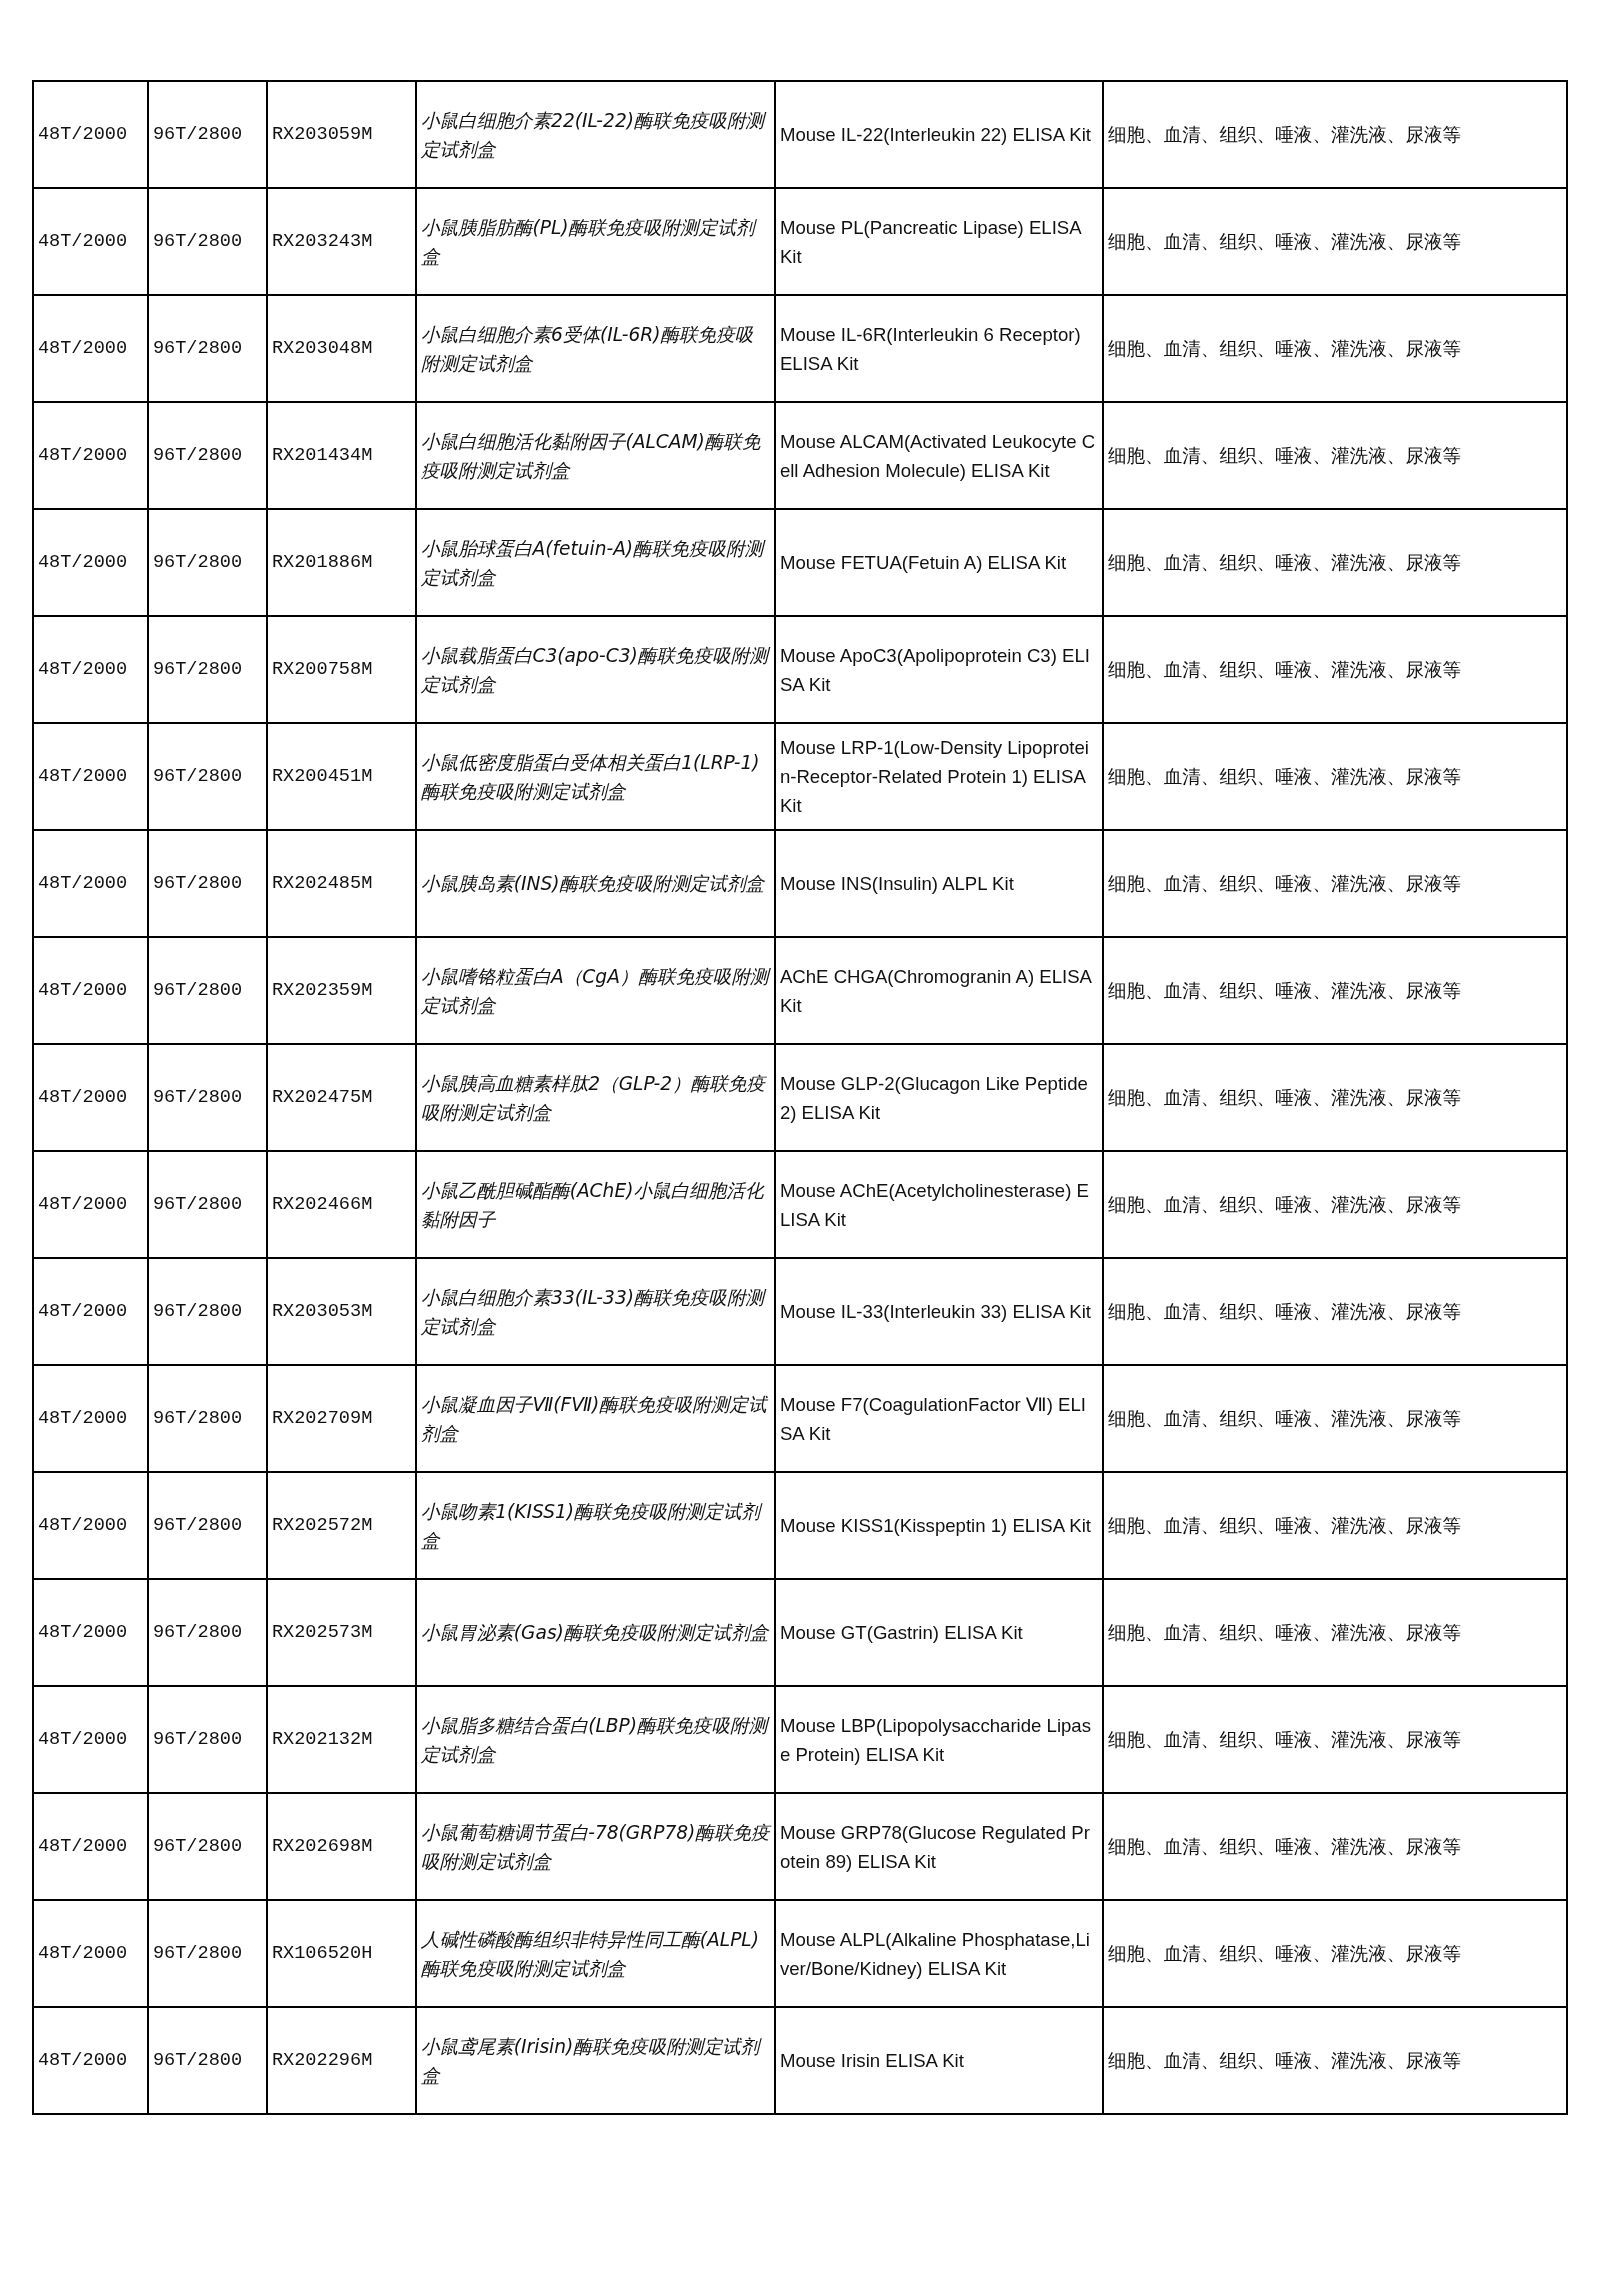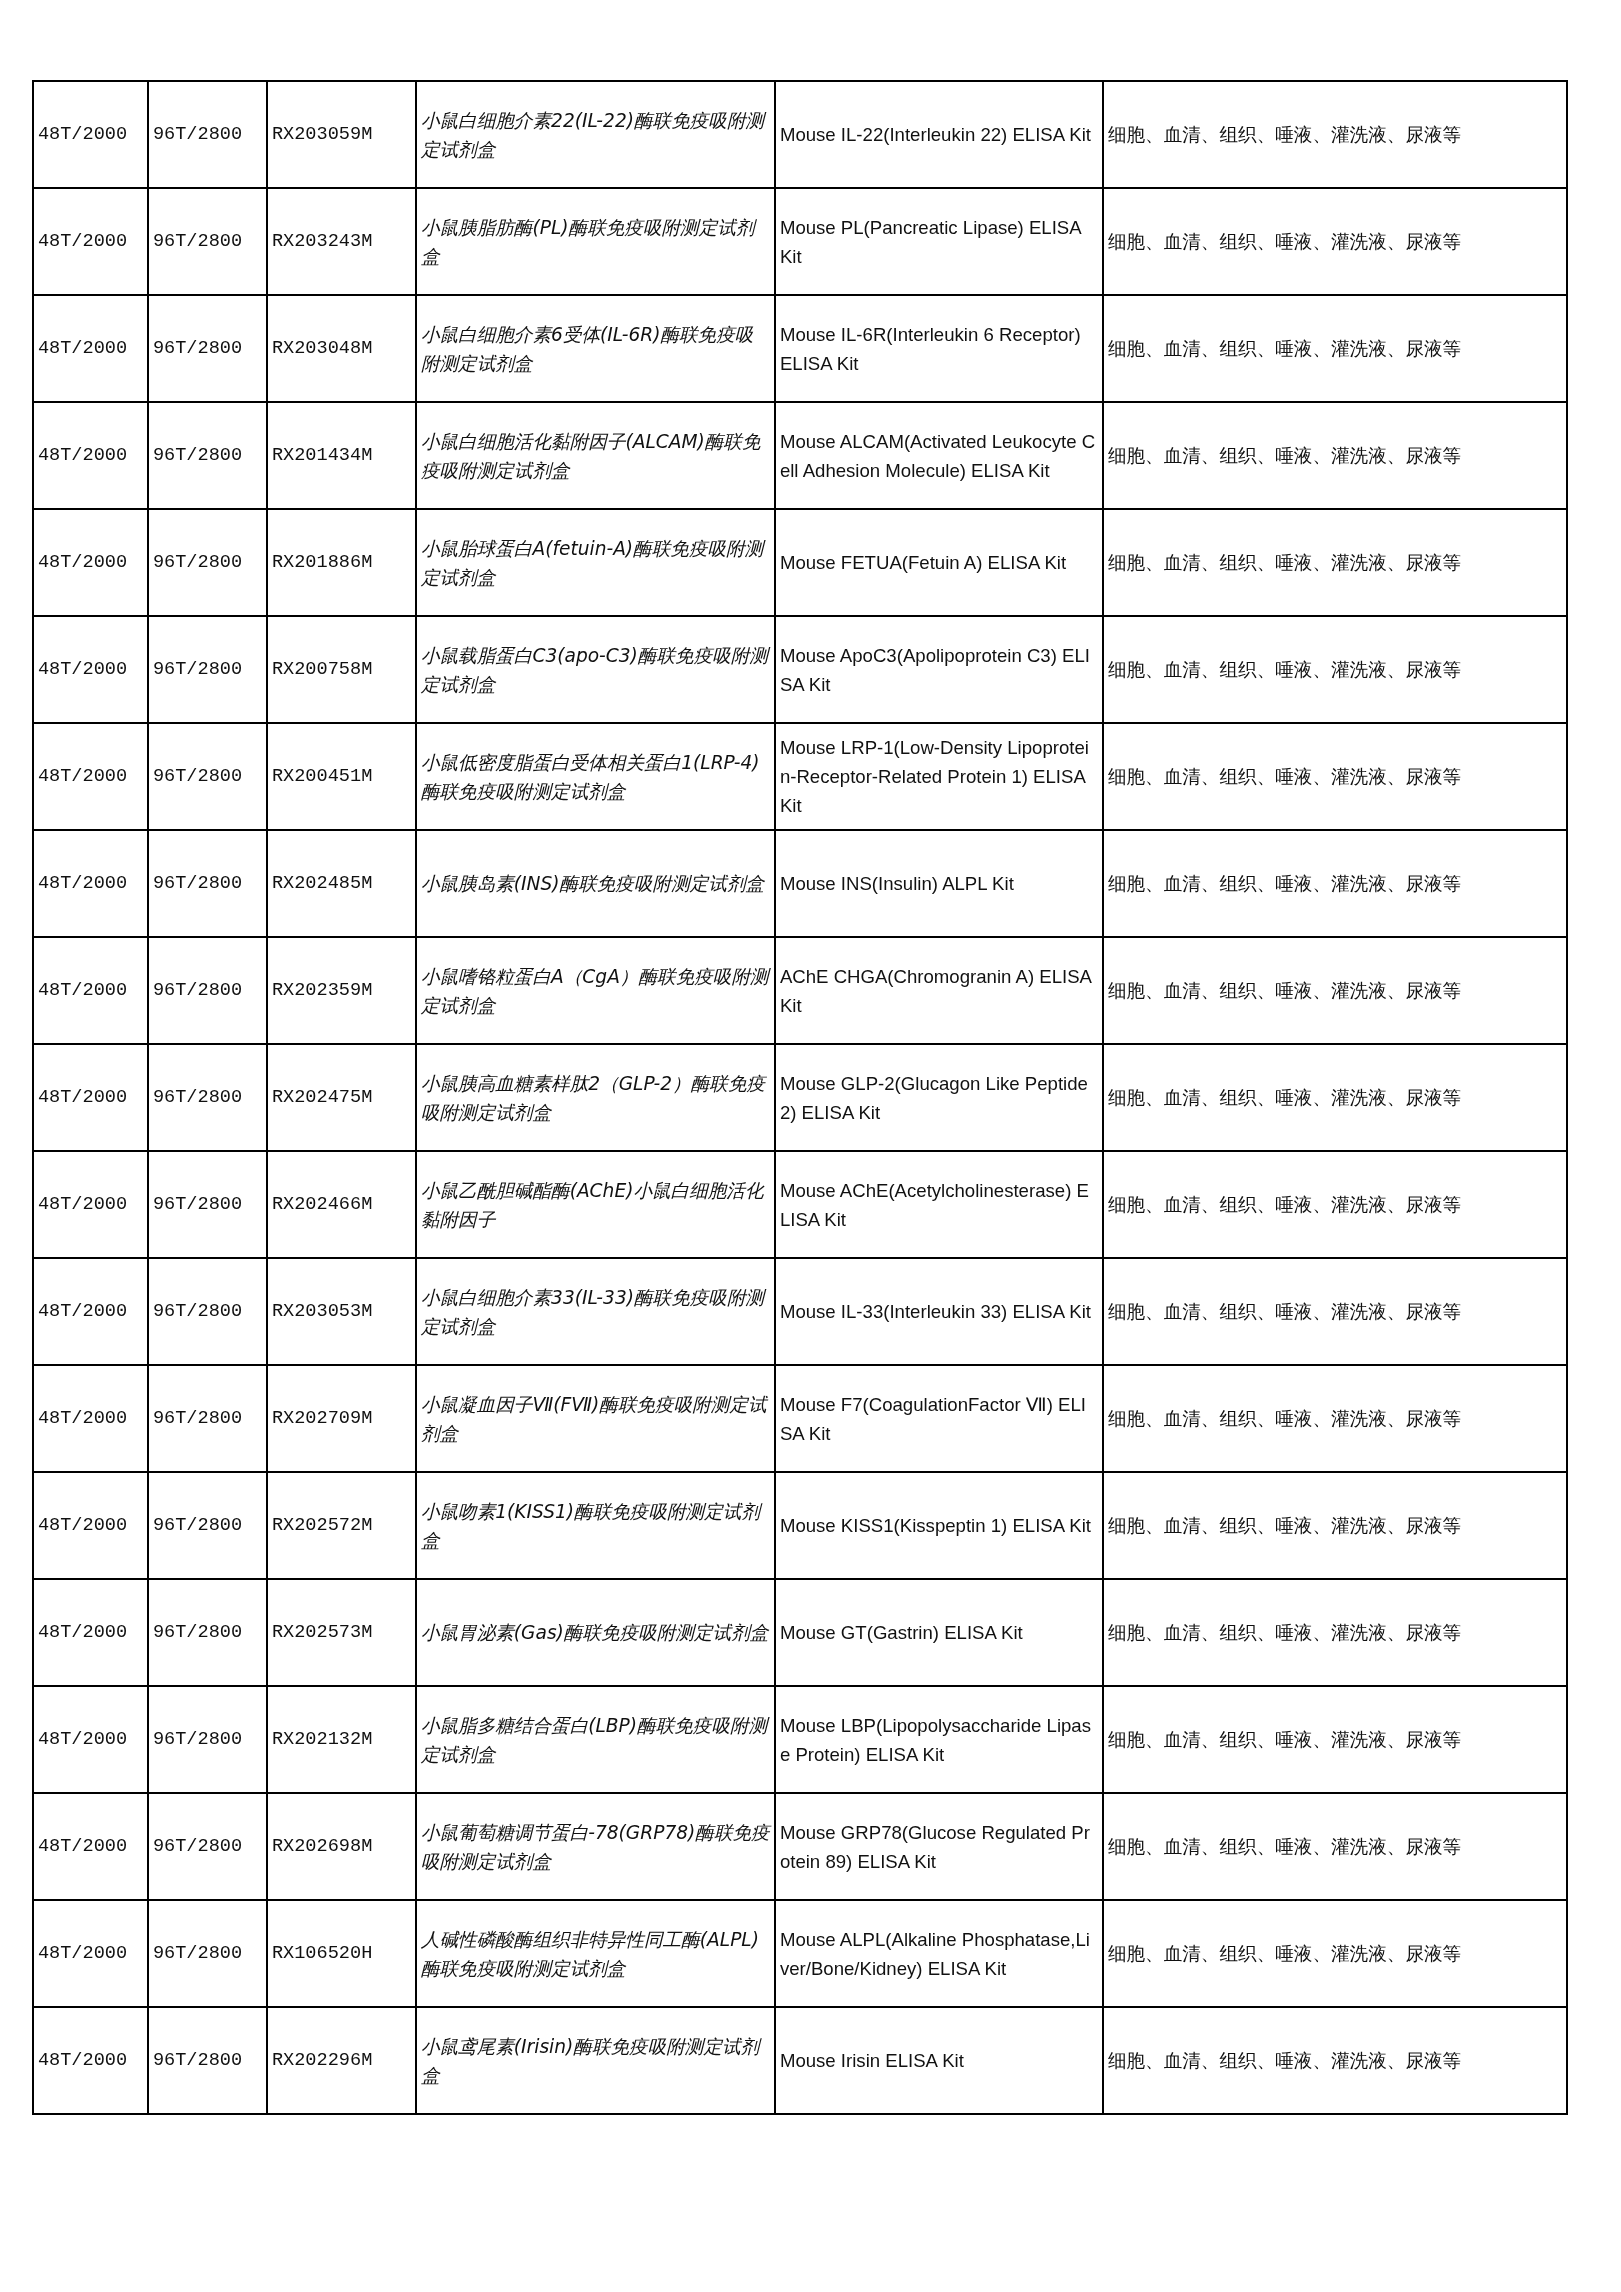--- a/index.html
+++ b/index.html
@@ -84,21 +84,21 @@
     <td class="c-price96">96T/2800</td>
     <td class="c-cat">RX200758M</td>
     <td class="c-cn">小鼠载脂蛋白C3(apo-C3)酶联免疫吸附测定试剂盒</td>
     <td class="c-en">Mouse ApoC3(Apolipoprotein C3) ELISA Kit</td>
     <td class="c-sample">细胞、血清、组织、唾液、灌洗液、尿液等</td>
   </tr>
       <tr>
     <td class="c-price48">48T/2000</td>
     <td class="c-price96">96T/2800</td>
     <td class="c-cat">RX200451M</td>
-    <td class="c-cn">小鼠低密度脂蛋白受体相关蛋白1(LRP-4)酶联免疫吸附测定试剂盒</td>
+    <td class="c-cn">小鼠低密度脂蛋白受体相关蛋白1(LRP-1)酶联免疫吸附测定试剂盒</td>
     <td class="c-en">Mouse LRP-1(Low-Density Lipoprotein-Receptor-Related Protein 1) ELISA Kit</td>
     <td class="c-sample">细胞、血清、组织、唾液、灌洗液、尿液等</td>
   </tr>
       <tr>
     <td class="c-price48">48T/2000</td>
     <td class="c-price96">96T/2800</td>
     <td class="c-cat">RX202485M</td>
     <td class="c-cn">小鼠胰岛素(INS)酶联免疫吸附测定试剂盒</td>
     <td class="c-en">Mouse INS(Insulin) ALPL Kit</td>
     <td class="c-sample">细胞、血清、组织、唾液、灌洗液、尿液等</td>

